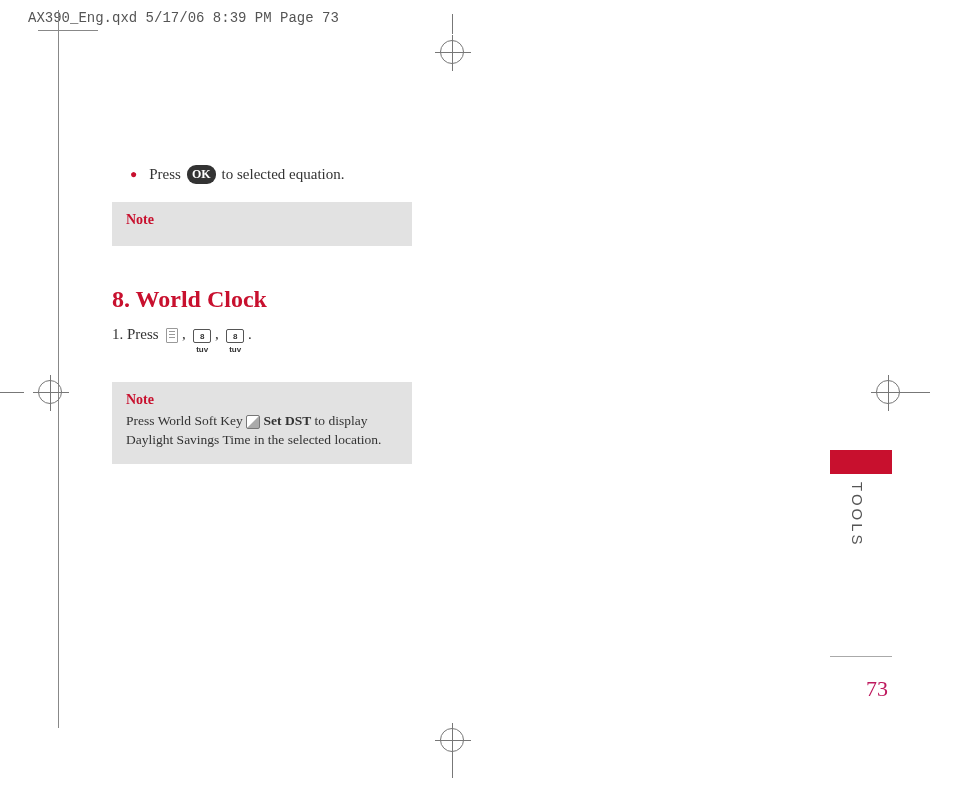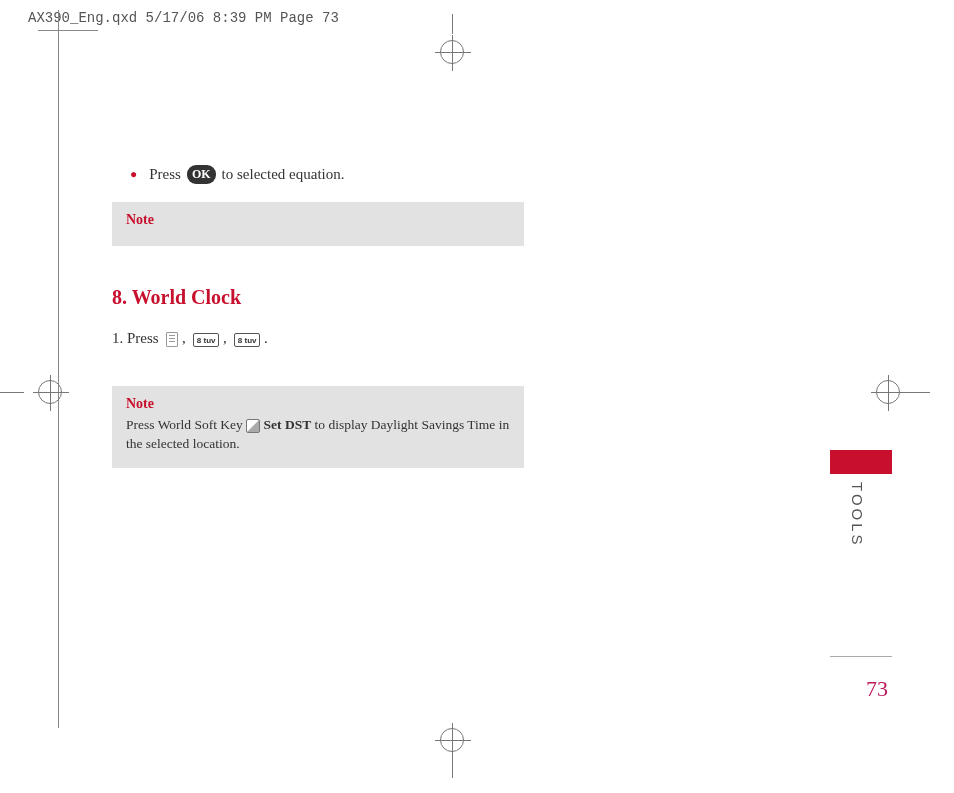--- a/index.html
+++ b/index.html
@@ -104,36 +104,36 @@
     font-size: 12px;
     font-weight: bold;
     border-radius: 9px;
     padding: 2px 5px;
     vertical-align: middle;
   }
   .note-box {
     background: #e2e2e2;
     padding: 10px 14px 14px 14px;
     margin-bottom: 40px;
-    width: 412px;
+    width: 300px;
   }
   .note-title { color: #c8102e; font-weight: bold; font-size: 14px; margin-bottom: 4px; }
   .note-body { font-size: 13.5px; line-height: 1.4; color: #333; }
   .section-heading {
     color: #c8102e;
-    font-size: 20px;
+    font-size: 24px;
     font-weight: 600;
-    margin-bottom: 18px;
+    margin-bottom: 10px;
   }
   .body-para { font-size: 15px; line-height: 1.4; margin-bottom: 16px; }
   .step { font-size: 15px; line-height: 1.55; margin-bottom: 14px; }
   .step-indent { padding-left: 18px; }
   .key-icon {
     display: inline-block;
-    width: 26px; height: 14px;
+    width: 18px; height: 14px;
     border: 1px solid #555;
     border-radius: 2px;
     font-size: 8px;
     text-align: center;
     line-height: 13px;
     vertical-align: middle;
     background: #fff;
     color:#333;
     font-family: sans-serif;
     font-weight: bold;

